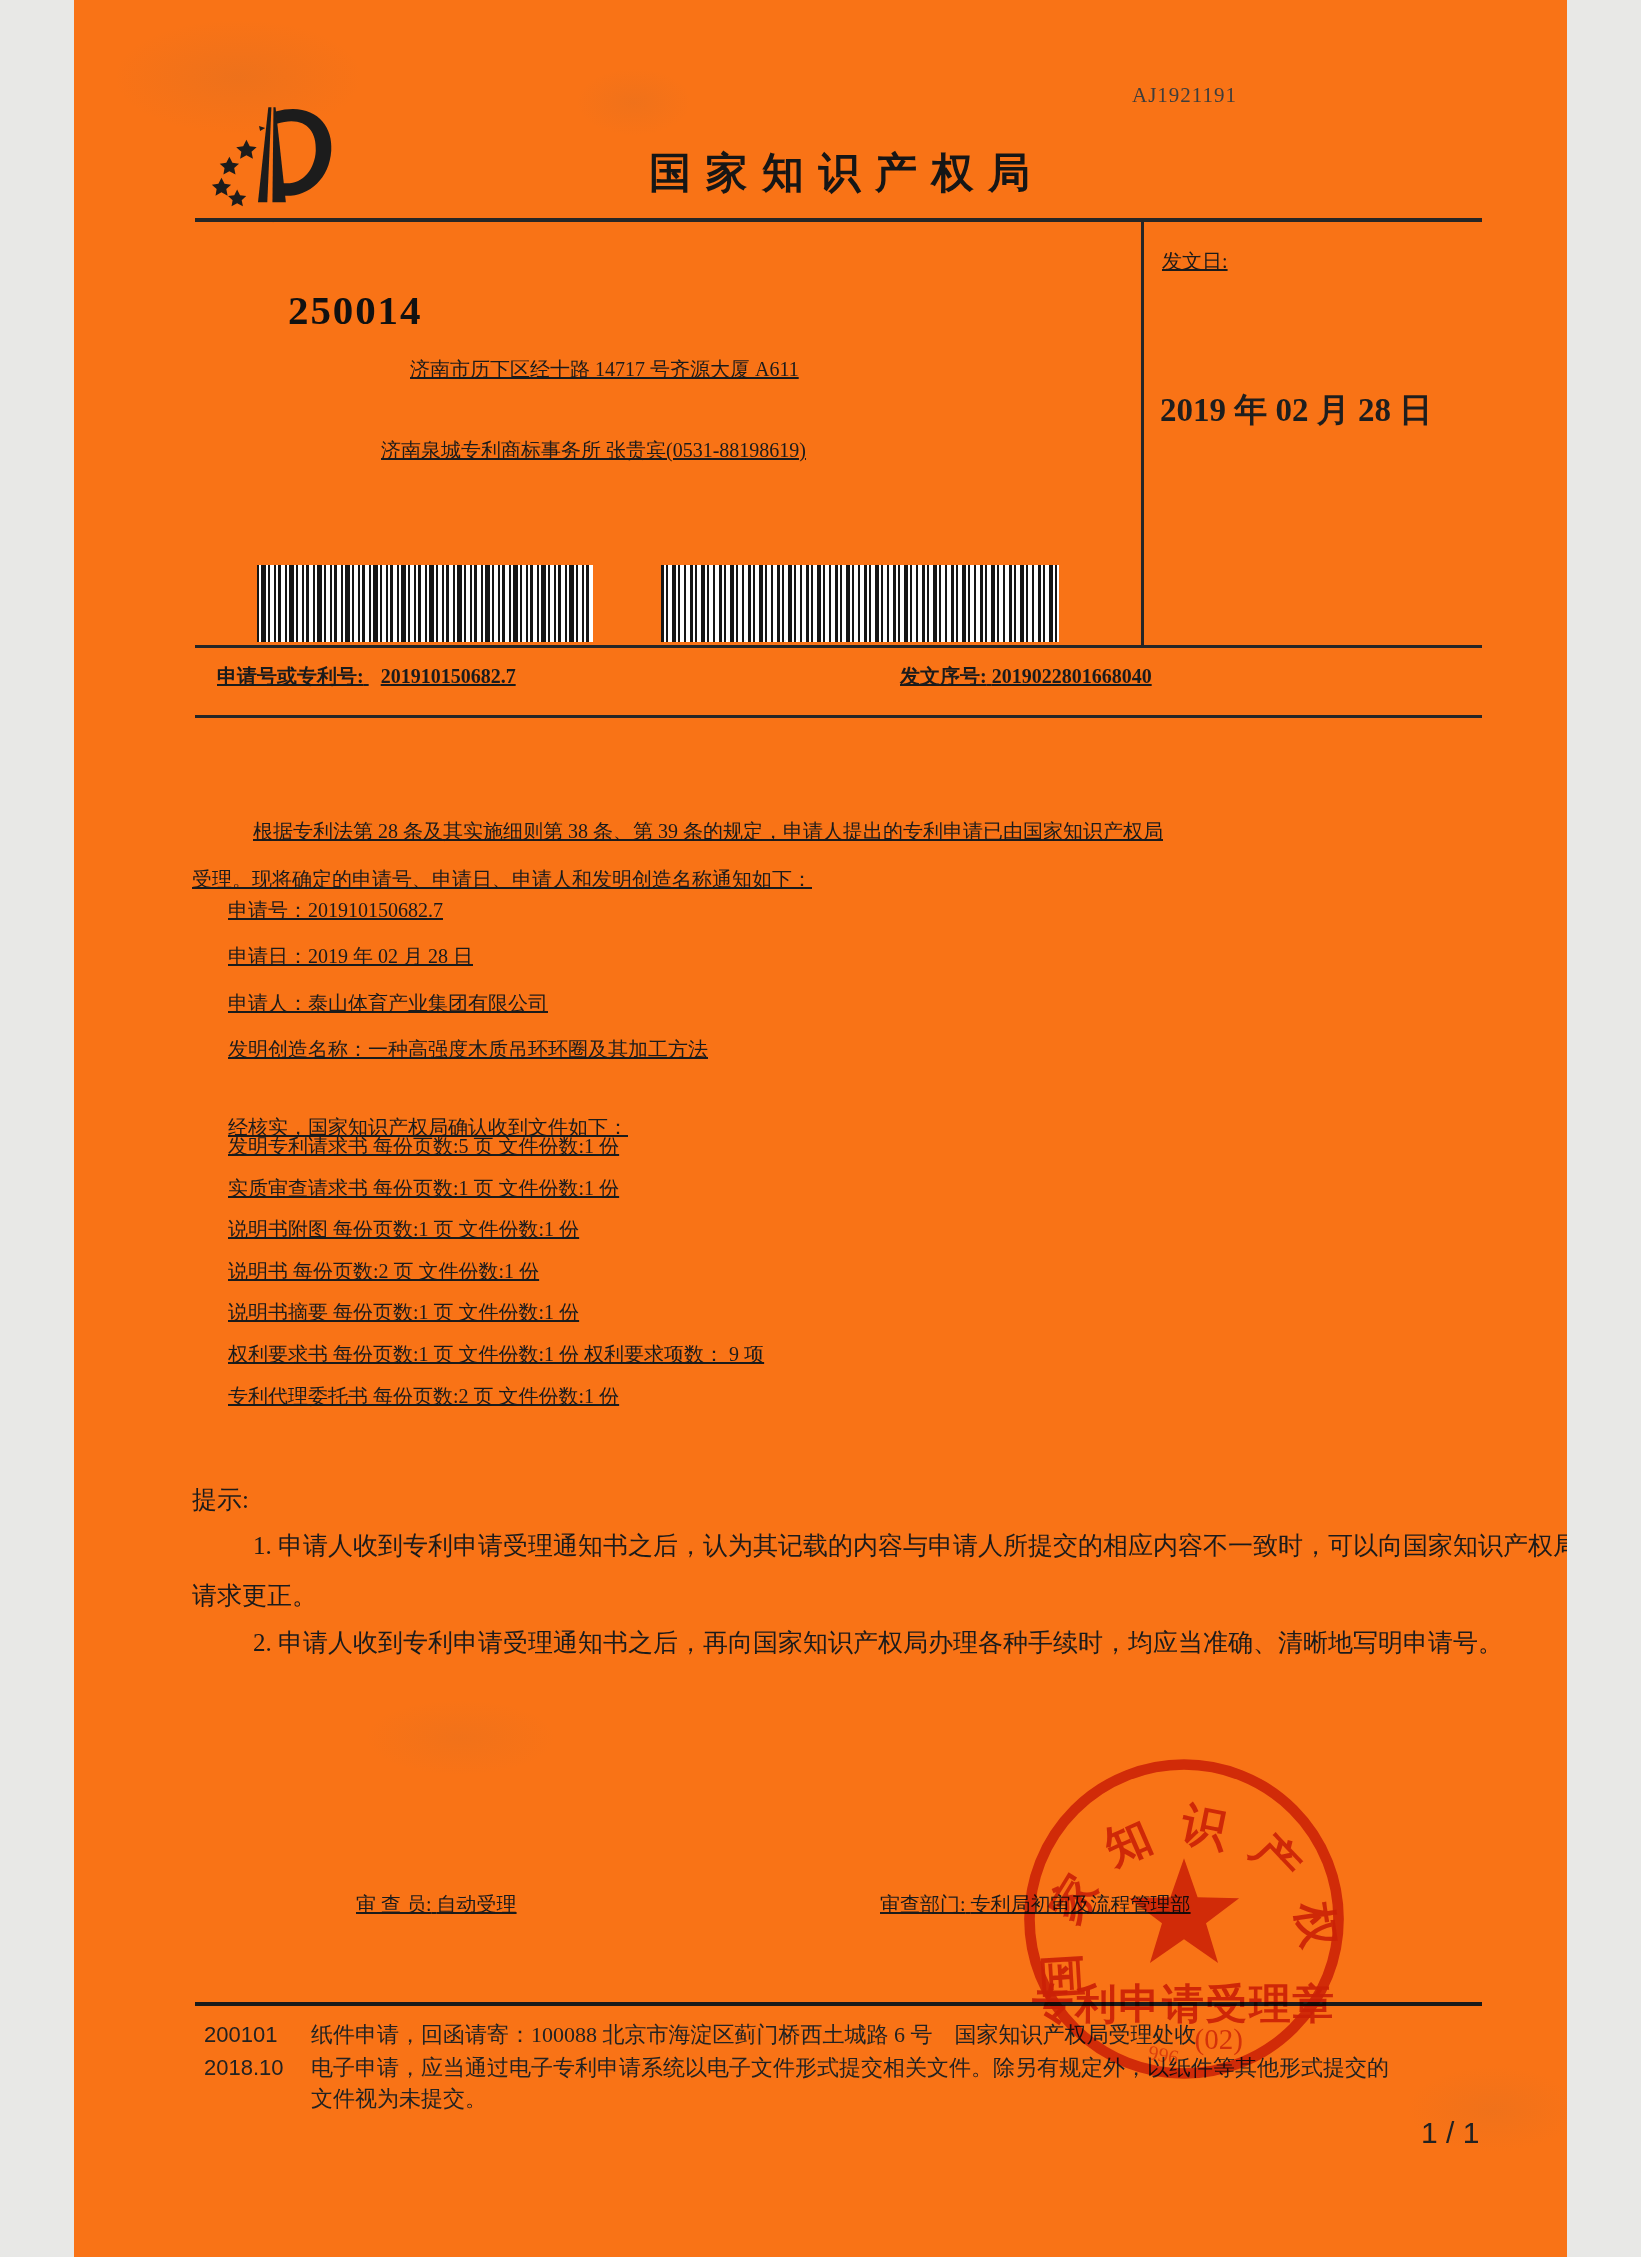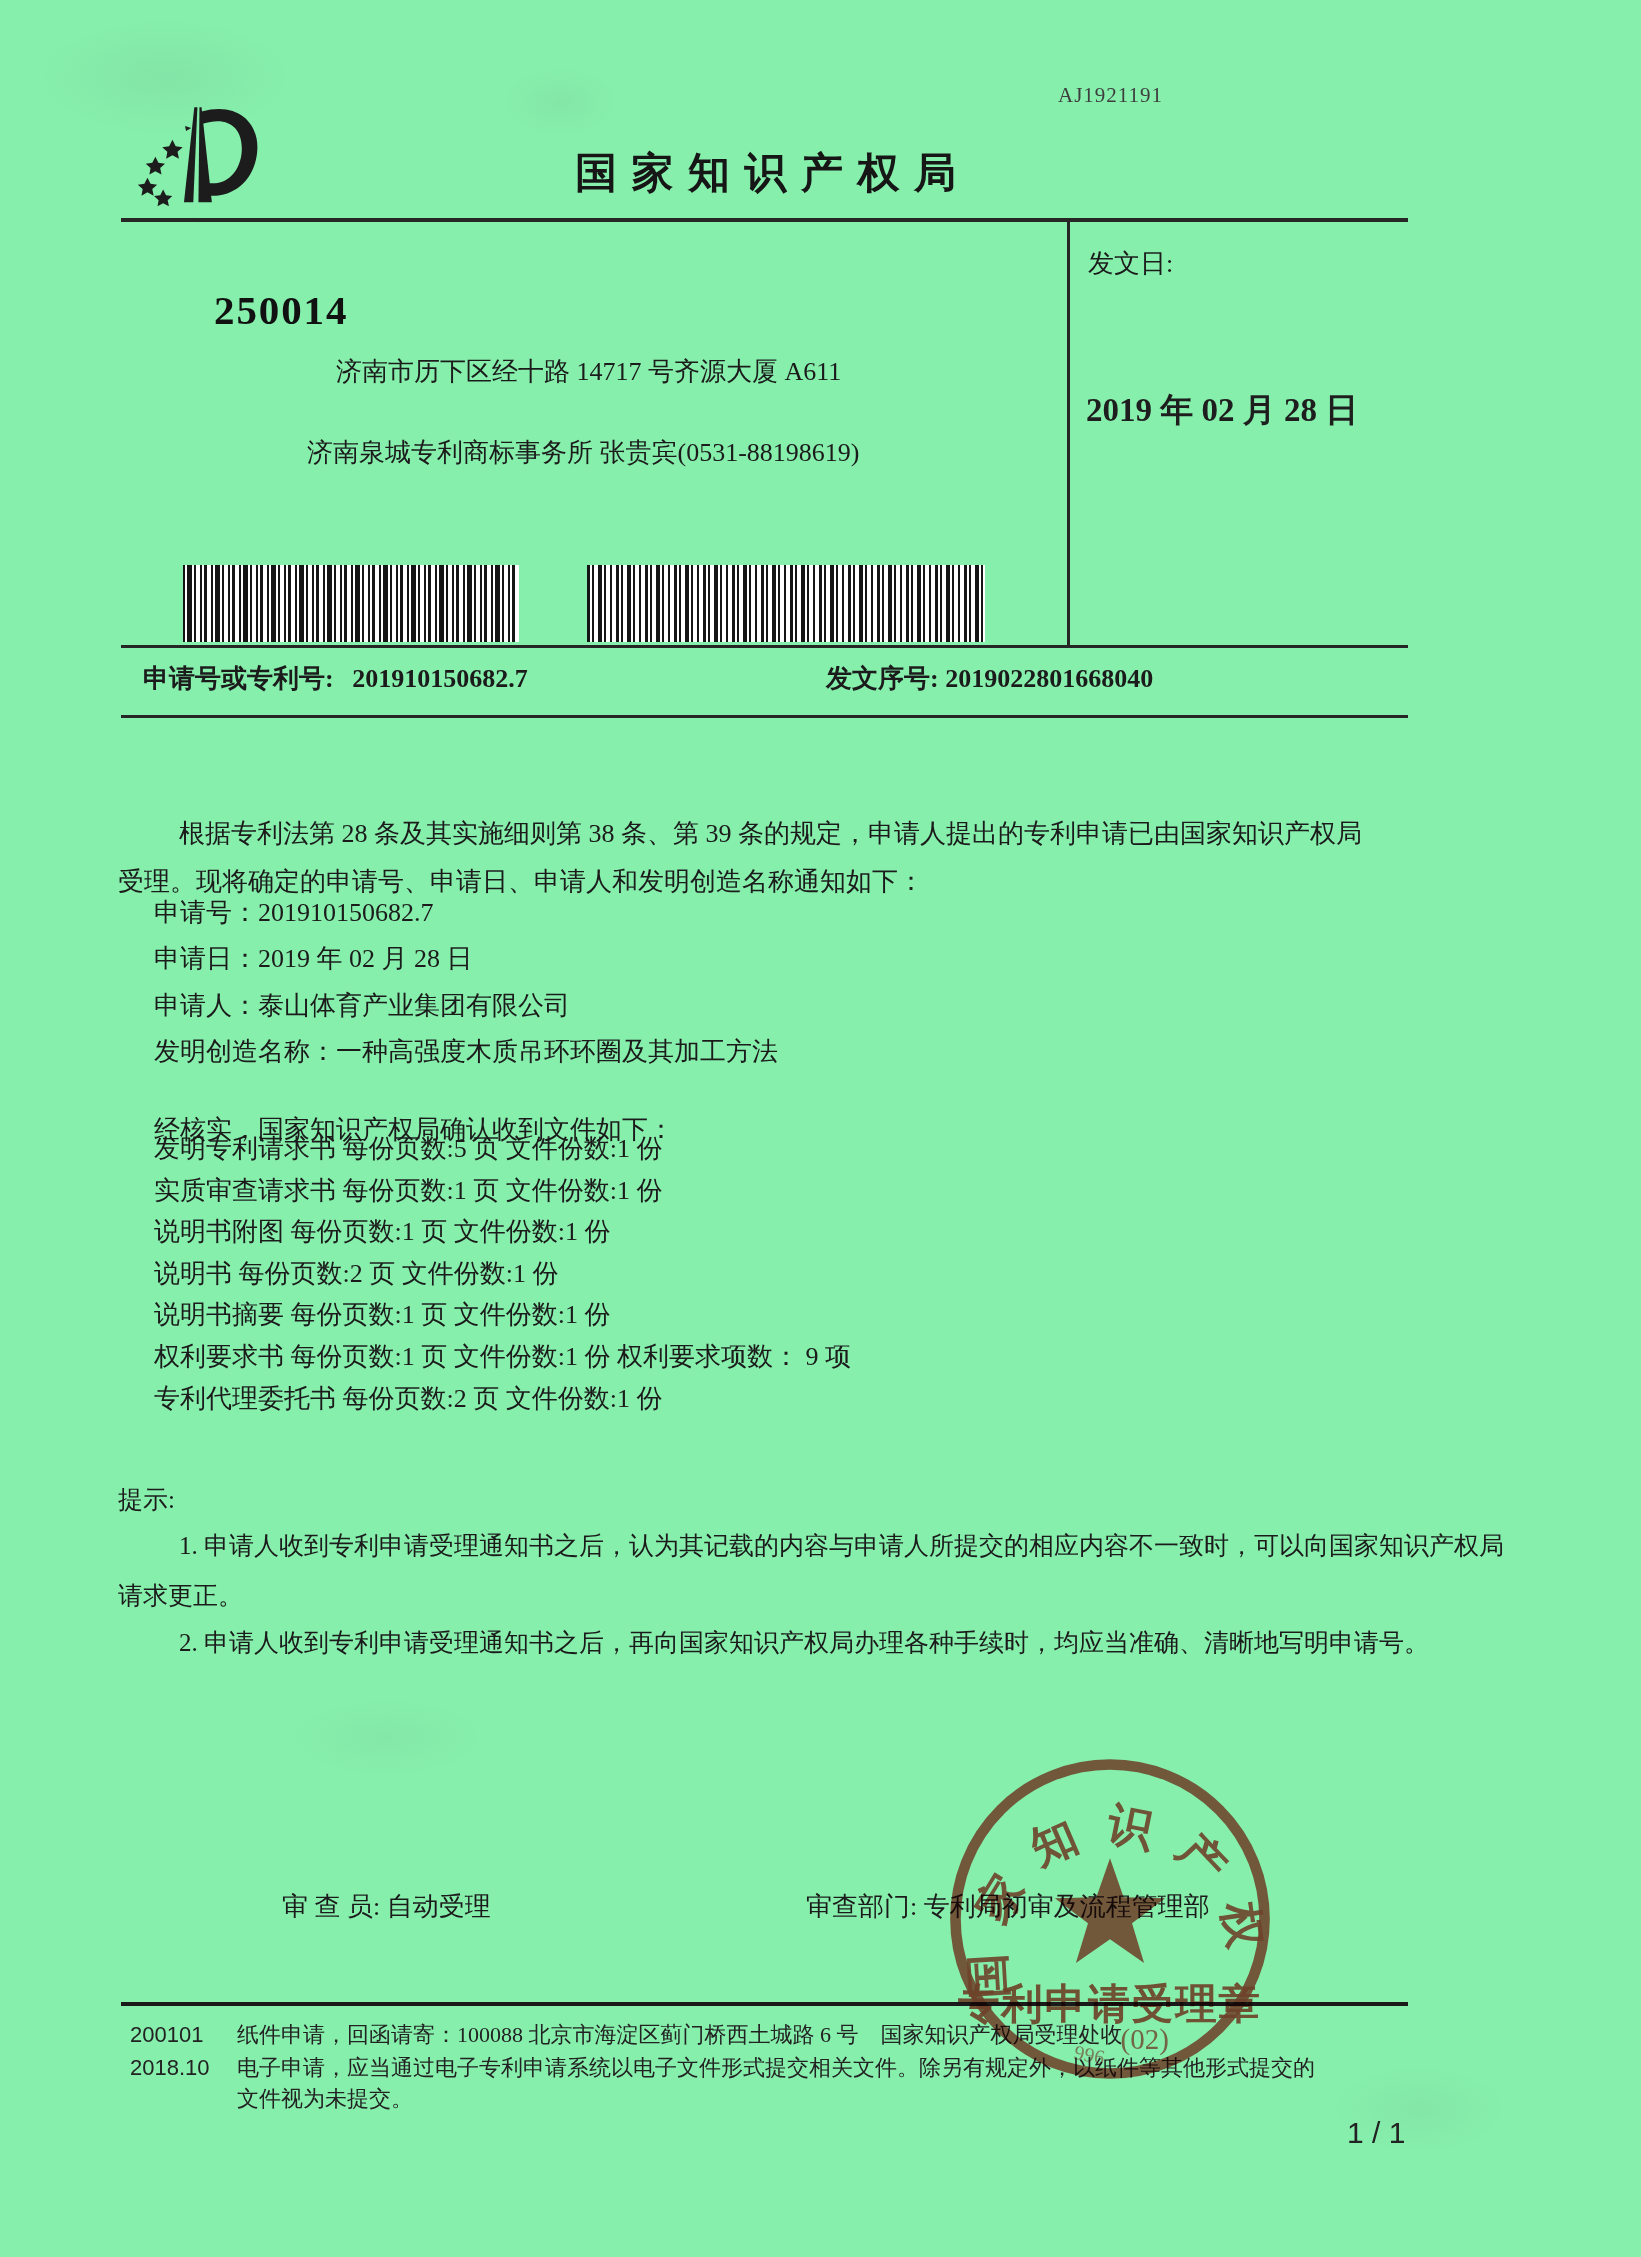--- a/index.html
+++ b/index.html
@@ -1,29 +1,29 @@
 <!DOCTYPE html>
 <html><head>
 <meta charset="utf-8">
 <style>
   html,body{margin:0;padding:0;background:#e8e8e6;}
   .page{
     position:relative;
-    width:1641px;height:2257px;
+    width:1493px;height:2257px;
     margin:0 auto;
-    background:#86efac;
+    background:#f97316;
     overflow:hidden;
     font-family:"Liberation Serif","DejaVu Serif",serif;
     color:#1b1b1b;
   }
   .abs{position:absolute;}
   .serif{font-family:"Liberation Serif","DejaVu Serif",serif;}
   .sans{font-family:"Liberation Sans","DejaVu Sans",sans-serif;}
   .rule{background:#262626;}
-  .body-text{font-size:26px;line-height:1;white-space:nowrap;}
+  .body-text{font-size:20px;line-height:1;white-space:nowrap;text-decoration:underline;}
   .tip-text{font-size:25px;line-height:1;white-space:nowrap;}
   .foot-text{font-size:22px;line-height:1;white-space:nowrap;color:#222;}
   .barcode{
     background:repeating-linear-gradient(90deg,
       #151515 0px,#151515 1.9px,#ffffff 1.9px,#ffffff 3.9px,
       #151515 3.9px,#151515 8.7px,#ffffff 8.7px,#ffffff 10.6px,
       #151515 10.6px,#151515 12.6px,#ffffff 12.6px,#ffffff 17.4px,
       #151515 17.4px,#151515 19.3px,#ffffff 19.3px,#ffffff 21px,
       #151515 21px,#151515 24px,#ffffff 24px,#ffffff 28px);
   }

